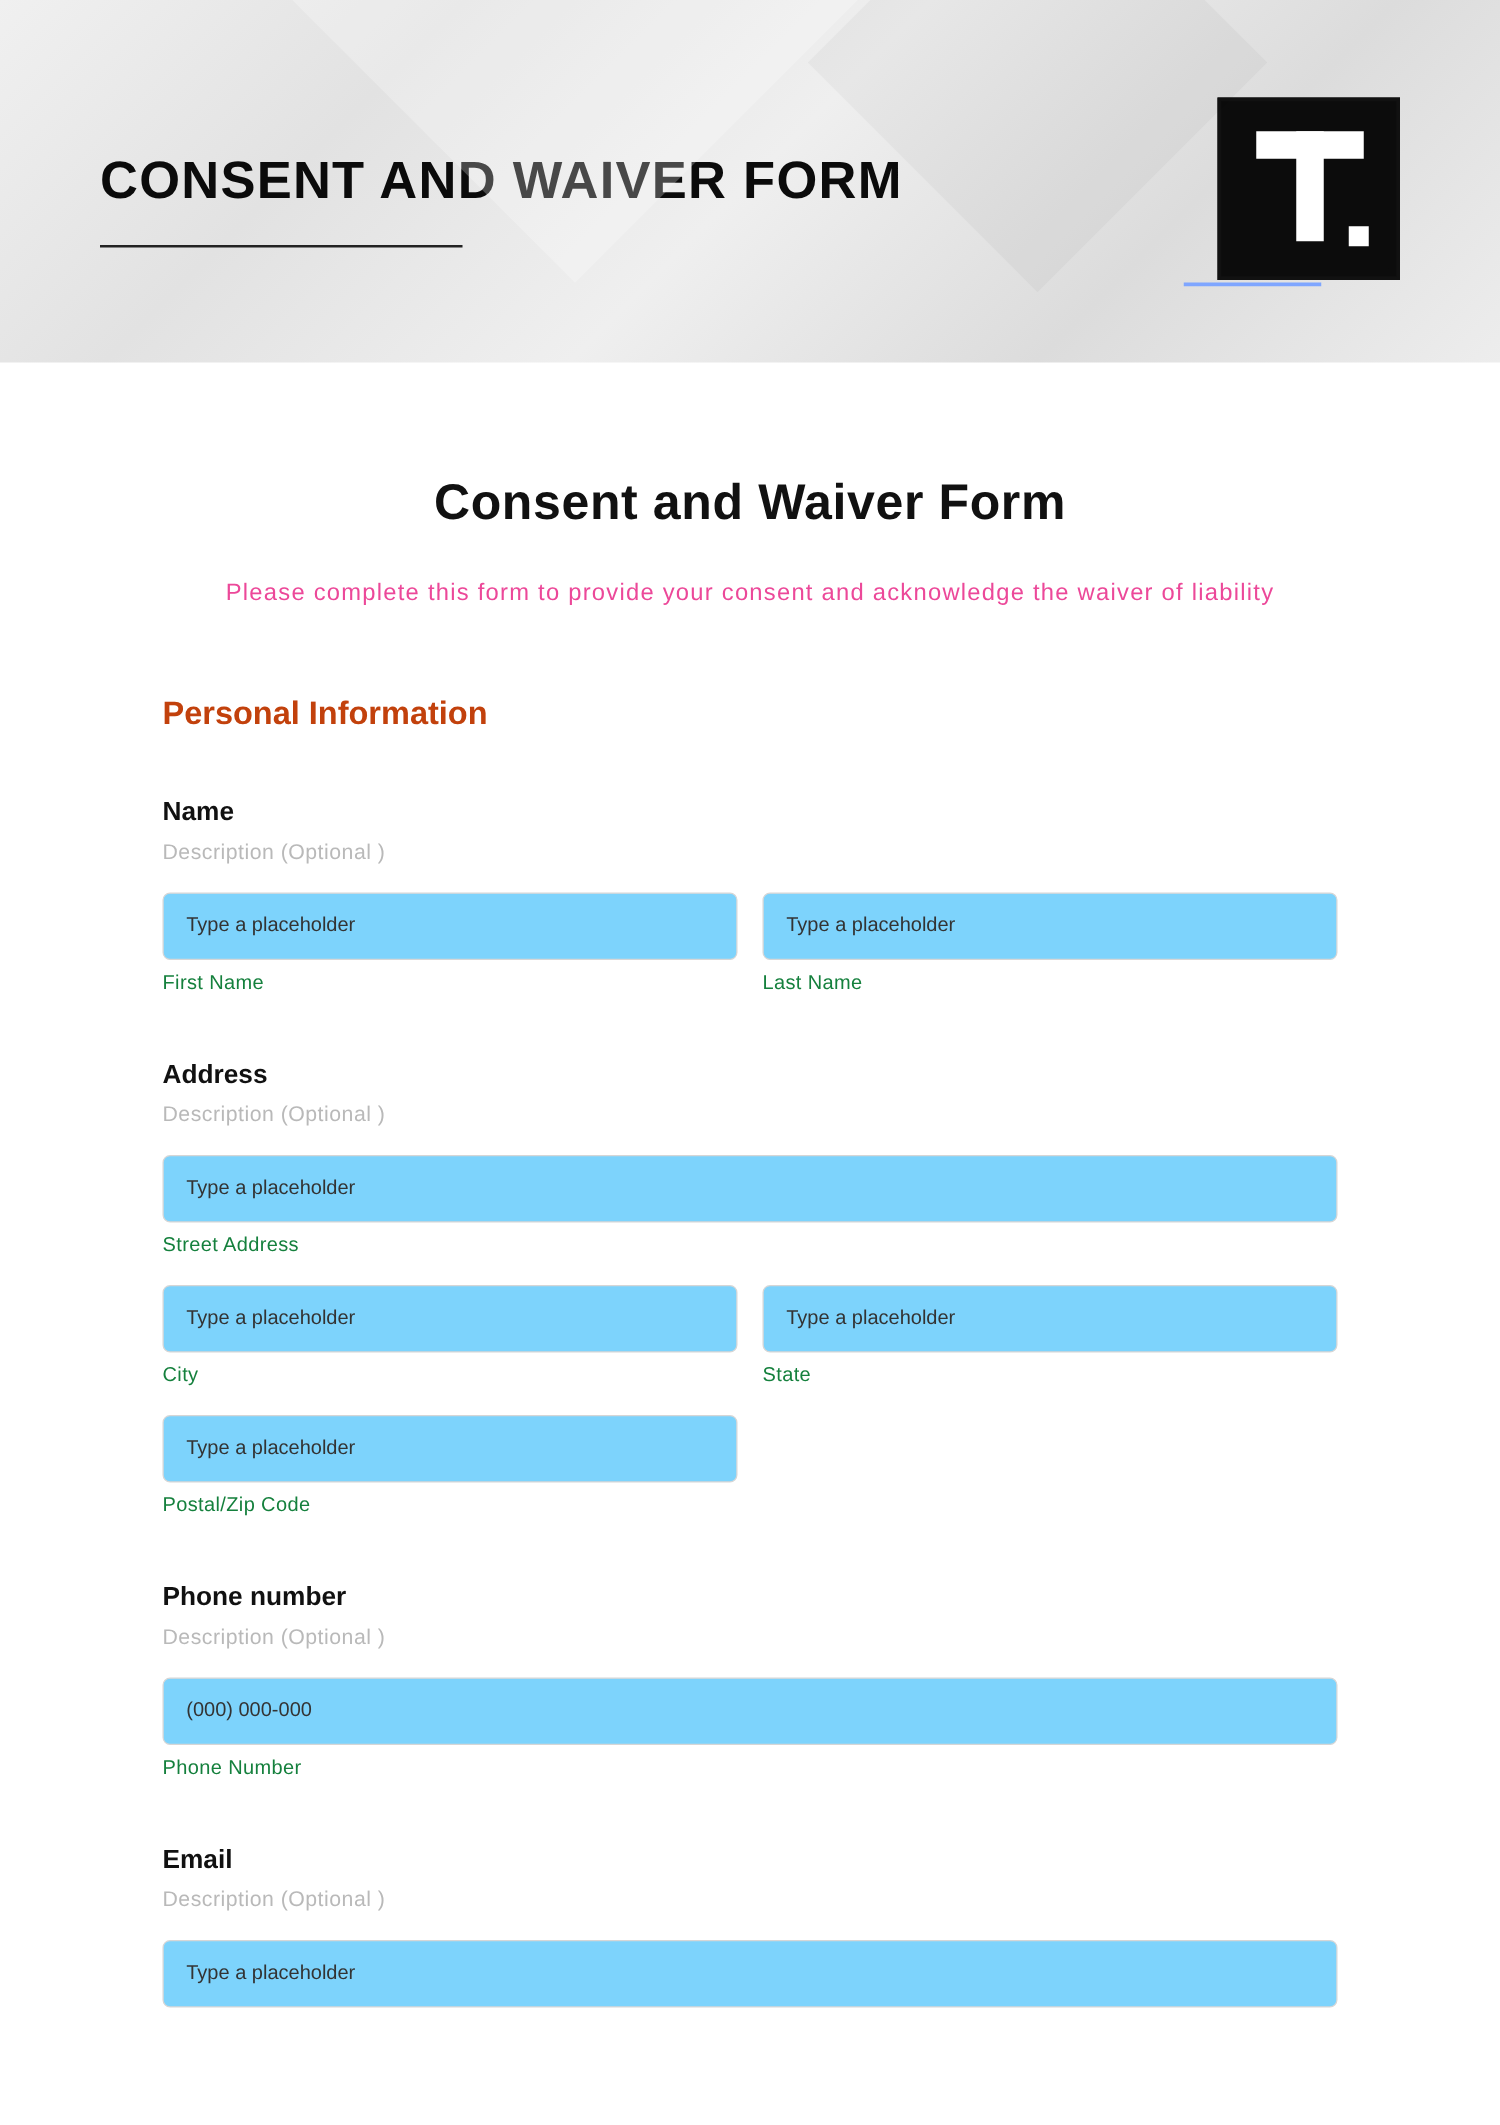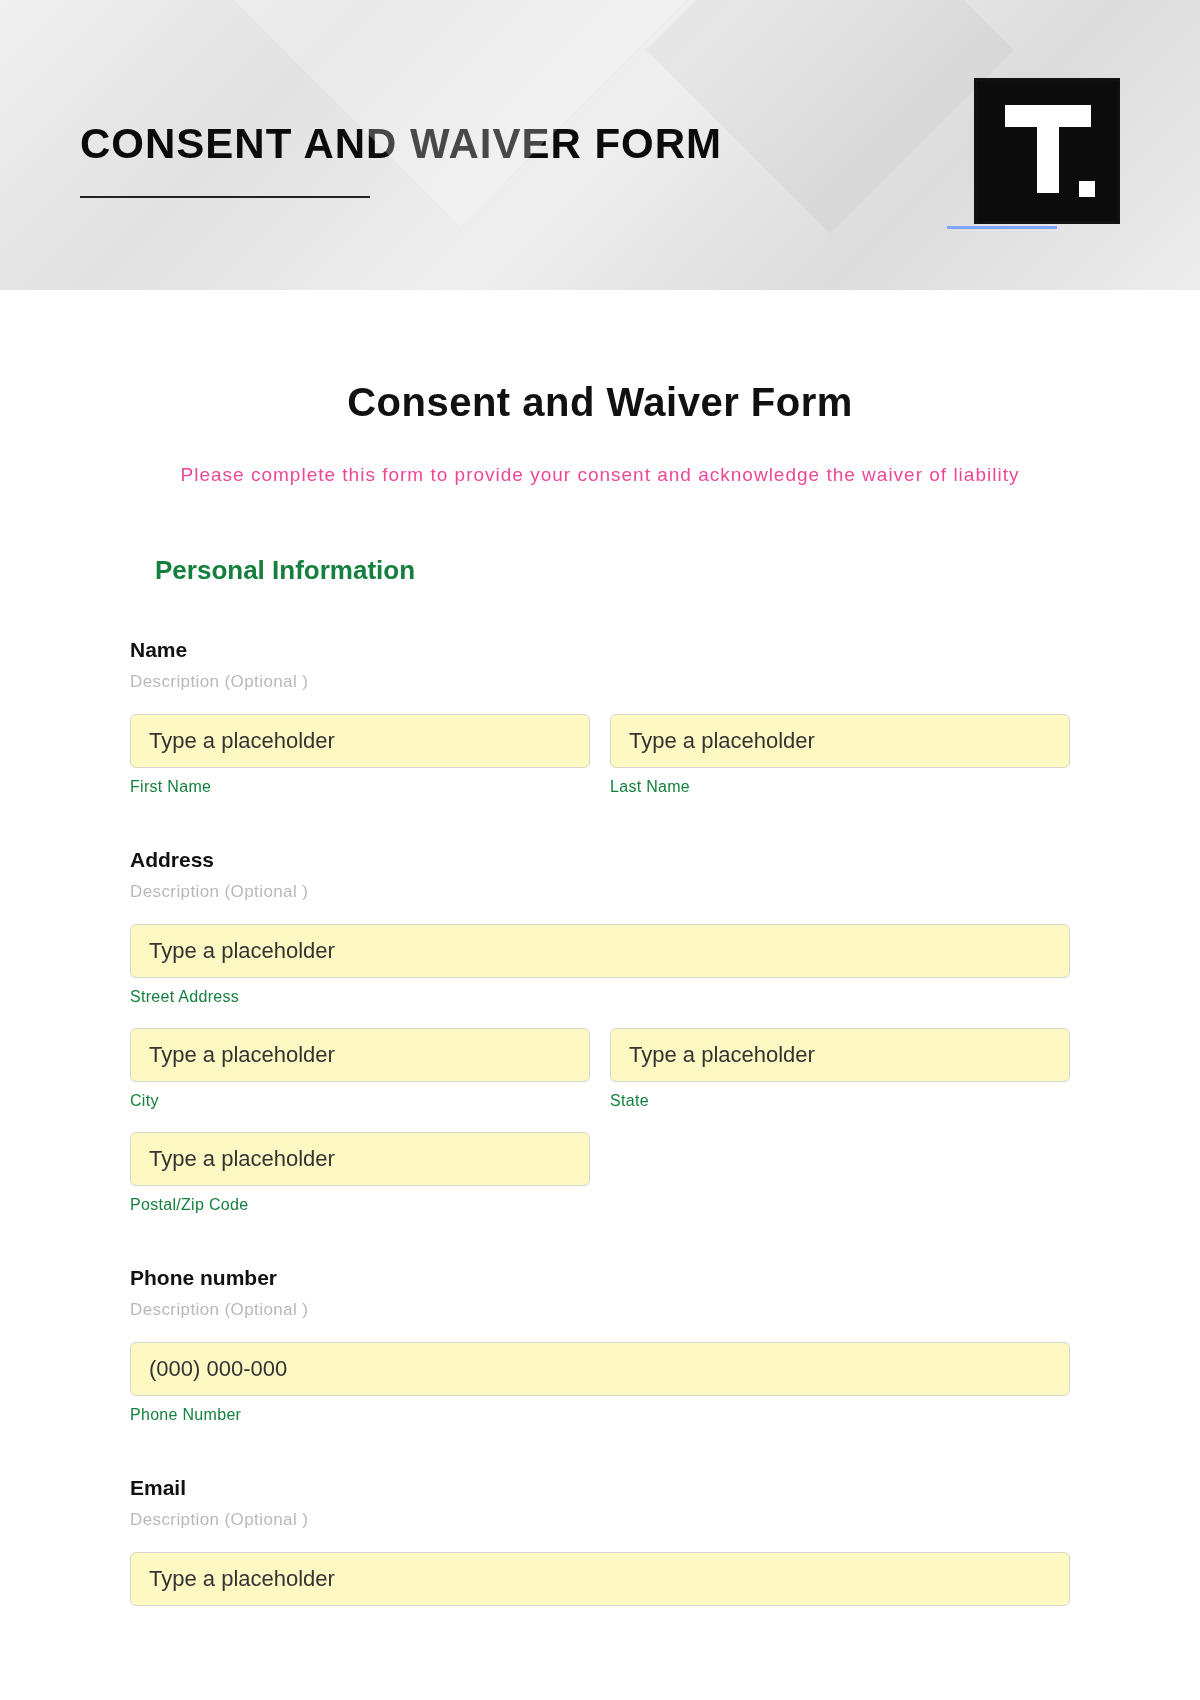--- a/index.html
+++ b/index.html
@@ -80,22 +80,21 @@
   font-size: 19px;
   color: #ec4899;
   margin-top: 32px;
   line-height: 1.9;
   letter-spacing: 1px;
 }
 .section-h {
   font-size: 26px;
   font-weight: 800;
   margin-top: 62px;
-  color: #15803d;
-  margin-left: 25px;
+  color: #c2410c;
 }
 .field-block { margin-top: 52px; }
 .field-label {
   font-size: 21px;
   font-weight: 700;
   color: #111;
 }
 .field-desc {
   font-size: 17px;
   color: #b9b9b9;
@@ -107,23 +106,23 @@
   gap: 20px;
   margin-top: 22px;
 }
 .col { flex: 1; }
 .input {
   width: 100%;
   height: 54px;
   border: 1px solid #d6d6d6;
   border-radius: 6px;
   padding: 0 18px;
-  font-size: 22px;
+  font-size: 16px;
   color: #333;
-  background:#fef9c3;
+  background:#7dd3fc;
 }
 .input::placeholder { color: #333; }
 .sublabel {
   font-size: 16px;
   color: #15803d;
   margin-top: 10px;
   letter-spacing: 0.3px;
 }
 </style>
 </head>

